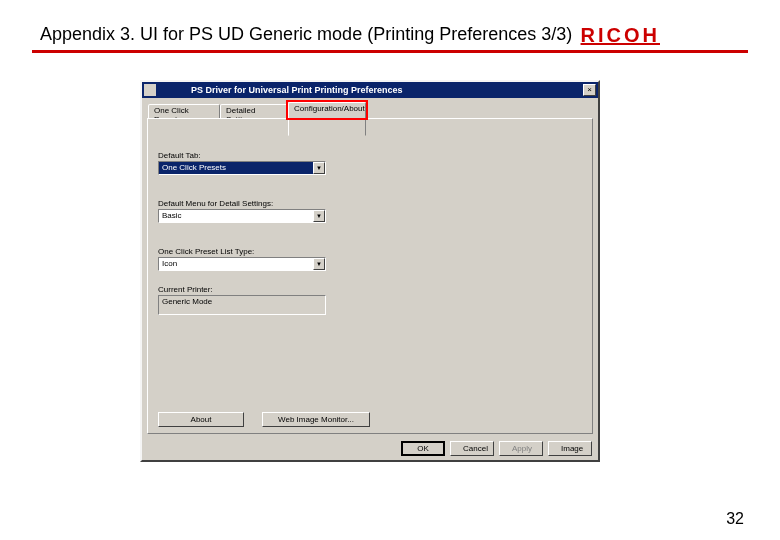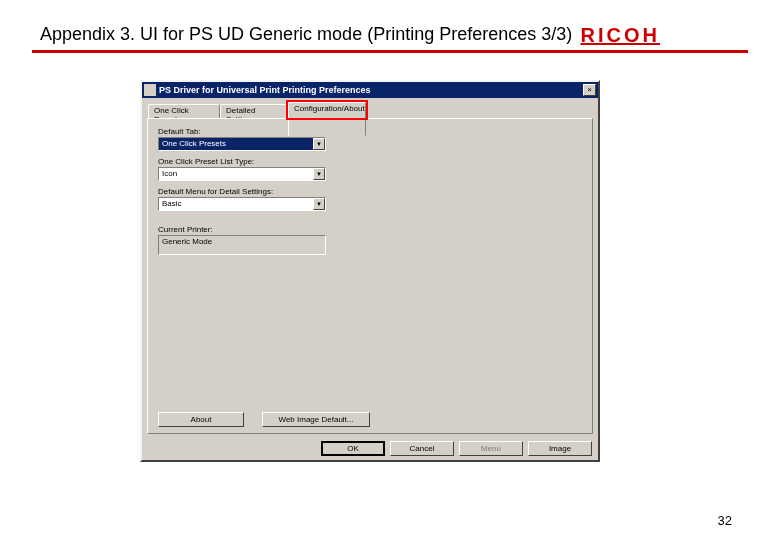--- a/index.html
+++ b/index.html
@@ -61,20 +61,21 @@
     font-size: 8px;
     color: #000;
   }
   .titlebar {
     height: 16px;
     background: linear-gradient(180deg, #0a246a 0%, #0a246a 100%);
     color: #fff;
     display: flex;
     align-items: center;
     padding: 0 2px;
+    gap: 32px;
   }
   .titlebar-icon {
     width: 12px;
     height: 12px;
     background: #d4d0c8;
     margin-right: 3px;
   }
   .titlebar-text {
     flex: 1;
     font-size: 9px;
@@ -134,20 +135,21 @@
     left: 5px;
     right: 5px;
     bottom: 26px;
     background: #d4d0c8;
     border: 1px solid;
     border-color: #fff #808080 #808080 #fff;
     padding: 8px 10px;
   }
   .field-group {
     margin-bottom: 6px;
+    margin-top: 24px;
   }
   .field-label {
     font-size: 8px;
     margin-bottom: 1px;
     display: block;
   }
   .dropdown {
     width: 168px;
     height: 14px;
     background: #fff;
@@ -202,40 +204,40 @@
     background: #d4d0c8;
     border: 1px solid;
     border-color: #fff #404040 #404040 #fff;
     font-size: 8px;
     text-align: center;
     cursor: pointer;
     padding: 2px 12px;
   }
   .btn-wide { width: 86px; }
   .btn-med  { width: 108px; }
-  .btn-small{ width: 64px; }
+  .btn-small{ width: 44px; }
   .dialog-footer {
     position: absolute;
     bottom: 4px;
     right: 6px;
     display: flex;
     gap: 5px;
   }
   .btn.default {
     border: 2px solid #000;
     padding: 1px 0;
   }
   .btn.disabled {
     color: #808080;
   }
   .page-number {
     position: absolute;
-    right: 48px;
+    right: 36px;
     bottom: 12px;
-    font-size: 13px;
+    font-size: 16px;
     color: #000;
   }
 </style>
 </head>
 <body>
 
 <div class="slide">
 
   <div class="slide-title-row">
     <div class="slide-title">Appendix 3. UI for PS UD Generic mode (Printing Preferences 3/3)</div>
@@ -262,51 +264,51 @@
 
       <div class="field-group">
         <span class="field-label">Default Tab:</span>
         <div class="dropdown">
           <div class="dropdown-selected highlighted">One Click Presets</div>
           <div class="dropdown-arrow">▼</div>
         </div>
       </div>
 
       <div class="field-group">
+        <span class="field-label">Default Menu for Detail Settings:</span>
+        <div class="dropdown">
+          <div class="dropdown-selected">Basic</div>
+          <div class="dropdown-arrow">▼</div>
+        </div>
+      </div>
+
+      <div class="field-group">
         <span class="field-label">One Click Preset List Type:</span>
         <div class="dropdown">
           <div class="dropdown-selected">Icon</div>
           <div class="dropdown-arrow">▼</div>
         </div>
       </div>
 
-      <div class="field-group">
-        <span class="field-label">Default Menu for Detail Settings:</span>
-        <div class="dropdown">
-          <div class="dropdown-selected">Basic</div>
-          <div class="dropdown-arrow">▼</div>
-        </div>
-      </div>
-
       <div class="field-group current-printer-group">
         <span class="field-label">Current Printer:</span>
         <div class="readonly-field">Generic Mode</div>
       </div>
 
       <div class="inner-button-row">
         <div class="btn btn-wide">About</div>
-        <div class="btn btn-med">Web Image Default...</div>
+        <div class="btn btn-med">Web Image Monitor...</div>
       </div>
 
     </div>
 
     <div class="dialog-footer">
       <div class="btn btn-small default">OK</div>
       <div class="btn btn-small">Cancel</div>
-      <div class="btn btn-small disabled">Menu</div>
+      <div class="btn btn-small disabled">Apply</div>
       <div class="btn btn-small">Image</div>
     </div>
 
   </div>
 
   <div class="page-number">32</div>
 
 </div>
 
 </body></html>

